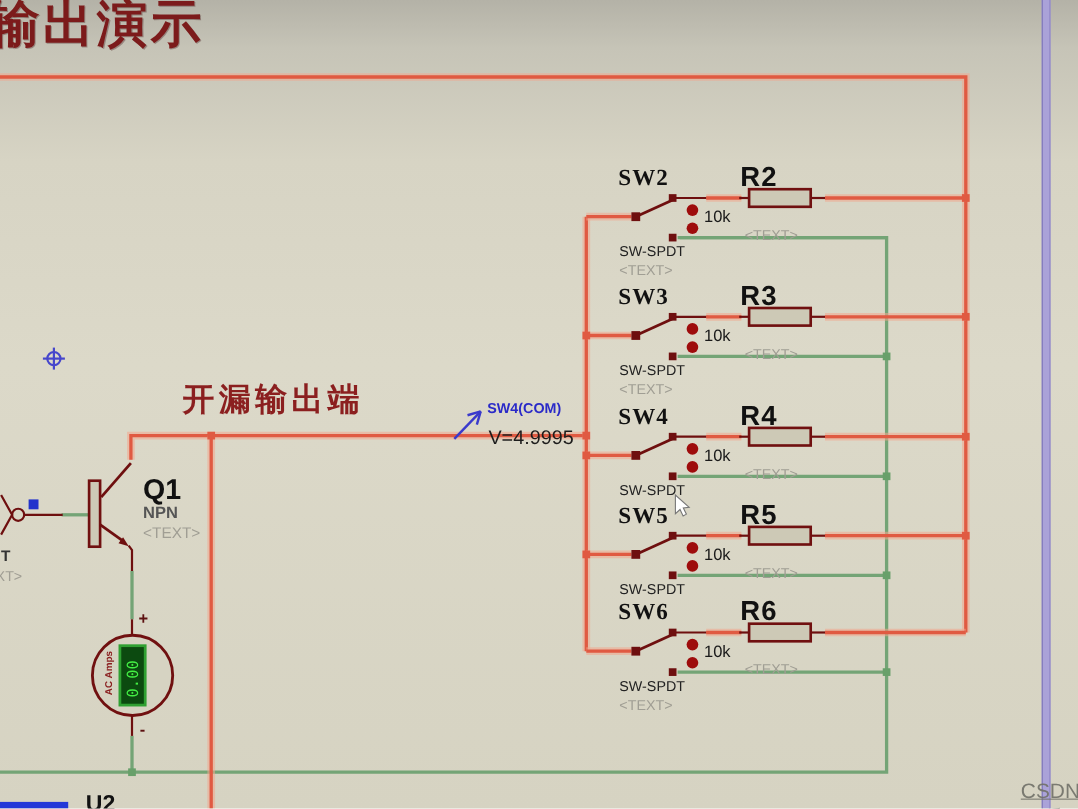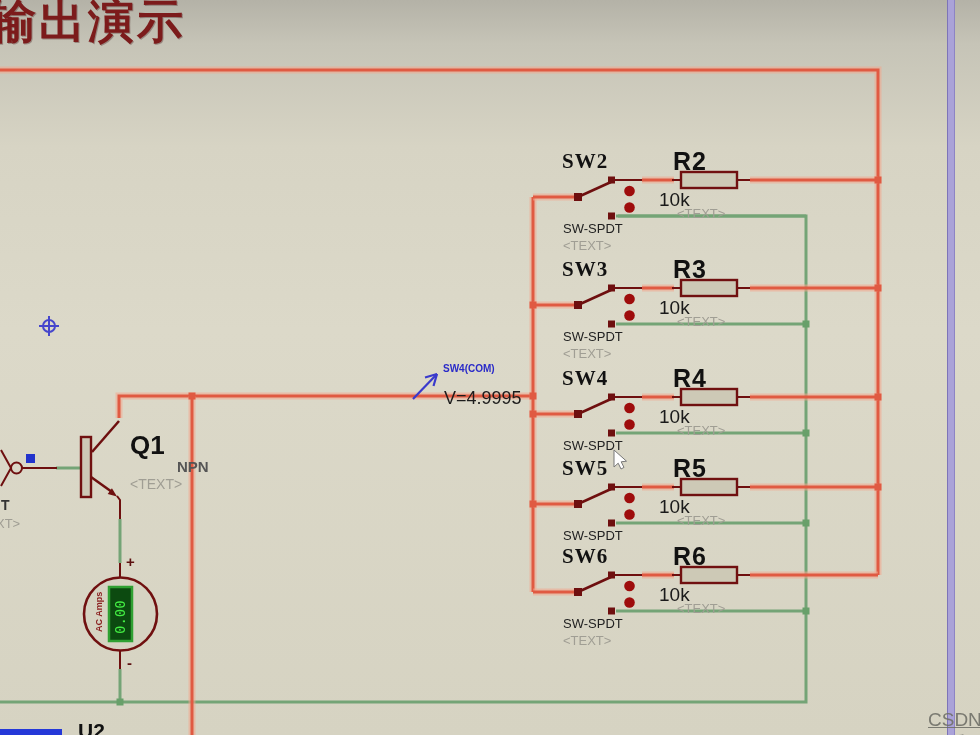--- a/index.html
+++ b/index.html
@@ -5,33 +5,33 @@
   html,body{margin:0;padding:0;}
   .stage{position:relative;width:980px;height:735px;overflow:hidden;
          background:linear-gradient(180deg,#b4b2a7 0%,#c6c4b7 6%,#d7d4c4 20%,#dcd9c9 45%,#d6d3c2 100%);
          font-family:"Liberation Sans",sans-serif;}
   .stage svg{position:absolute;left:0;top:0;}
   .lbl{position:absolute;white-space:nowrap;}
   .title{left:-10px;top:-9px;font-size:46px;letter-spacing:3px;font-weight:bold;
          color:#7c1b1b;font-family:"DejaVu Serif",serif;text-shadow:1px 1px 0 rgba(70,25,25,.35);}
   .netlabel{left:166px;top:344px;font-size:29px;letter-spacing:4px;font-weight:bold;
             color:#8b1f1f;font-family:"DejaVu Serif",serif;}
-  .probe-name{left:443px;top:363px;font-size:10px;font-weight:bold;color:#2a2ac8;}
+  .probe-name{left:443px;top:363px;font-size:13px;font-weight:bold;color:#2a2ac8;}
   .probe-val{left:444px;top:388px;font-size:18px;color:#1c1c1c;}
   .q-ref{left:130px;top:430px;font-size:26px;font-weight:bold;color:#111;}
-  .q-model{left:130px;top:458px;font-size:15px;font-weight:bold;color:#555;margin-left:47px;}
+  .q-model{left:130px;top:458px;font-size:15px;font-weight:bold;color:#555;}
   .q-text{left:130px;top:476px;font-size:14px;color:#a09e94;}
   .frag1{left:1px;top:497px;font-size:14px;font-weight:bold;color:#333;}
   .frag2{left:-4px;top:516px;font-size:13px;color:#a09e94;}
   .u2{left:78px;top:719px;font-size:21px;font-weight:bold;color:#111;}
   .row{position:absolute;left:0;width:980px;height:0;}
   .row .lbl{position:absolute;}
   .sw-label{left:562px;top:-31px;font-size:21px;font-weight:bold;letter-spacing:1px;color:#111;font-family:Liberation Serif, serif;}
   .r-label{left:673px;top:-33px;font-size:25px;font-weight:bold;letter-spacing:1px;color:#111;}
-  .r-value{left:659px;top:9px;font-size:19px;color:#1a1a1a;}
+  .r-value{left:640px;top:9px;font-size:15px;color:#1a1a1a;}
   .r-text{left:677px;top:26px;font-size:13px;color:#a09e94;}
   .sw-type{left:563px;top:41px;font-size:13px;font-weight:normal;color:#222;}
   .sw-text{left:563px;top:58px;font-size:13px;color:#a09e94;}
   .purple-line{position:absolute;left:947px;top:0;width:6px;height:735px;background:#aaa2d8;
                border-left:1.5px solid #7d74b8;border-right:1px solid #8d84c4;}
   .watermark{position:absolute;left:928px;top:709px;font-size:19px;color:rgba(112,112,104,.9);text-decoration:underline;}
   .bluebar{position:absolute;left:0;top:729px;width:62px;height:6px;background:#2438d8;}
   .wd{stroke:#6e0f0f;stroke-width:2;fill:none;}
   .wd25{stroke:#6e0f0f;stroke-width:2.5;fill:none;}
   .wg{stroke:#74a476;stroke-width:3;fill:none;}
@@ -155,20 +155,21 @@
     <g stroke="#3a3acc" stroke-width="2.2" fill="none">
       <line x1="413" y1="399" x2="437" y2="374"></line>
       <path d="M437,374 L425,377.5"></path>
       <path d="M437,374 L433.5,386"></path>
     </g>
 
     <polygon transform="translate(614,450)" points="0,0 0,17 4.2,13.2 7,19 10,17.4 7.2,11.8 12.5,11.2" fill="#ffffff" stroke="#777" stroke-width="1"></polygon>
   </svg>
 
   <div class="lbl title">输出演示</div>
+  <div class="lbl netlabel">开漏输出端</div>
   <div class="lbl probe-name">SW4(COM)</div>
   <div class="lbl probe-val">V=4.9995</div>
   <div class="lbl q-ref">Q1</div>
   <div class="lbl q-model">NPN</div>
   <div class="lbl q-text">&lt;TEXT&gt;</div>
   <div class="lbl frag1">T</div>
   <div class="lbl frag2">XT&gt;</div>
   <div class="lbl u2">U2</div>
 
   <div class="row" style="top:180px">

